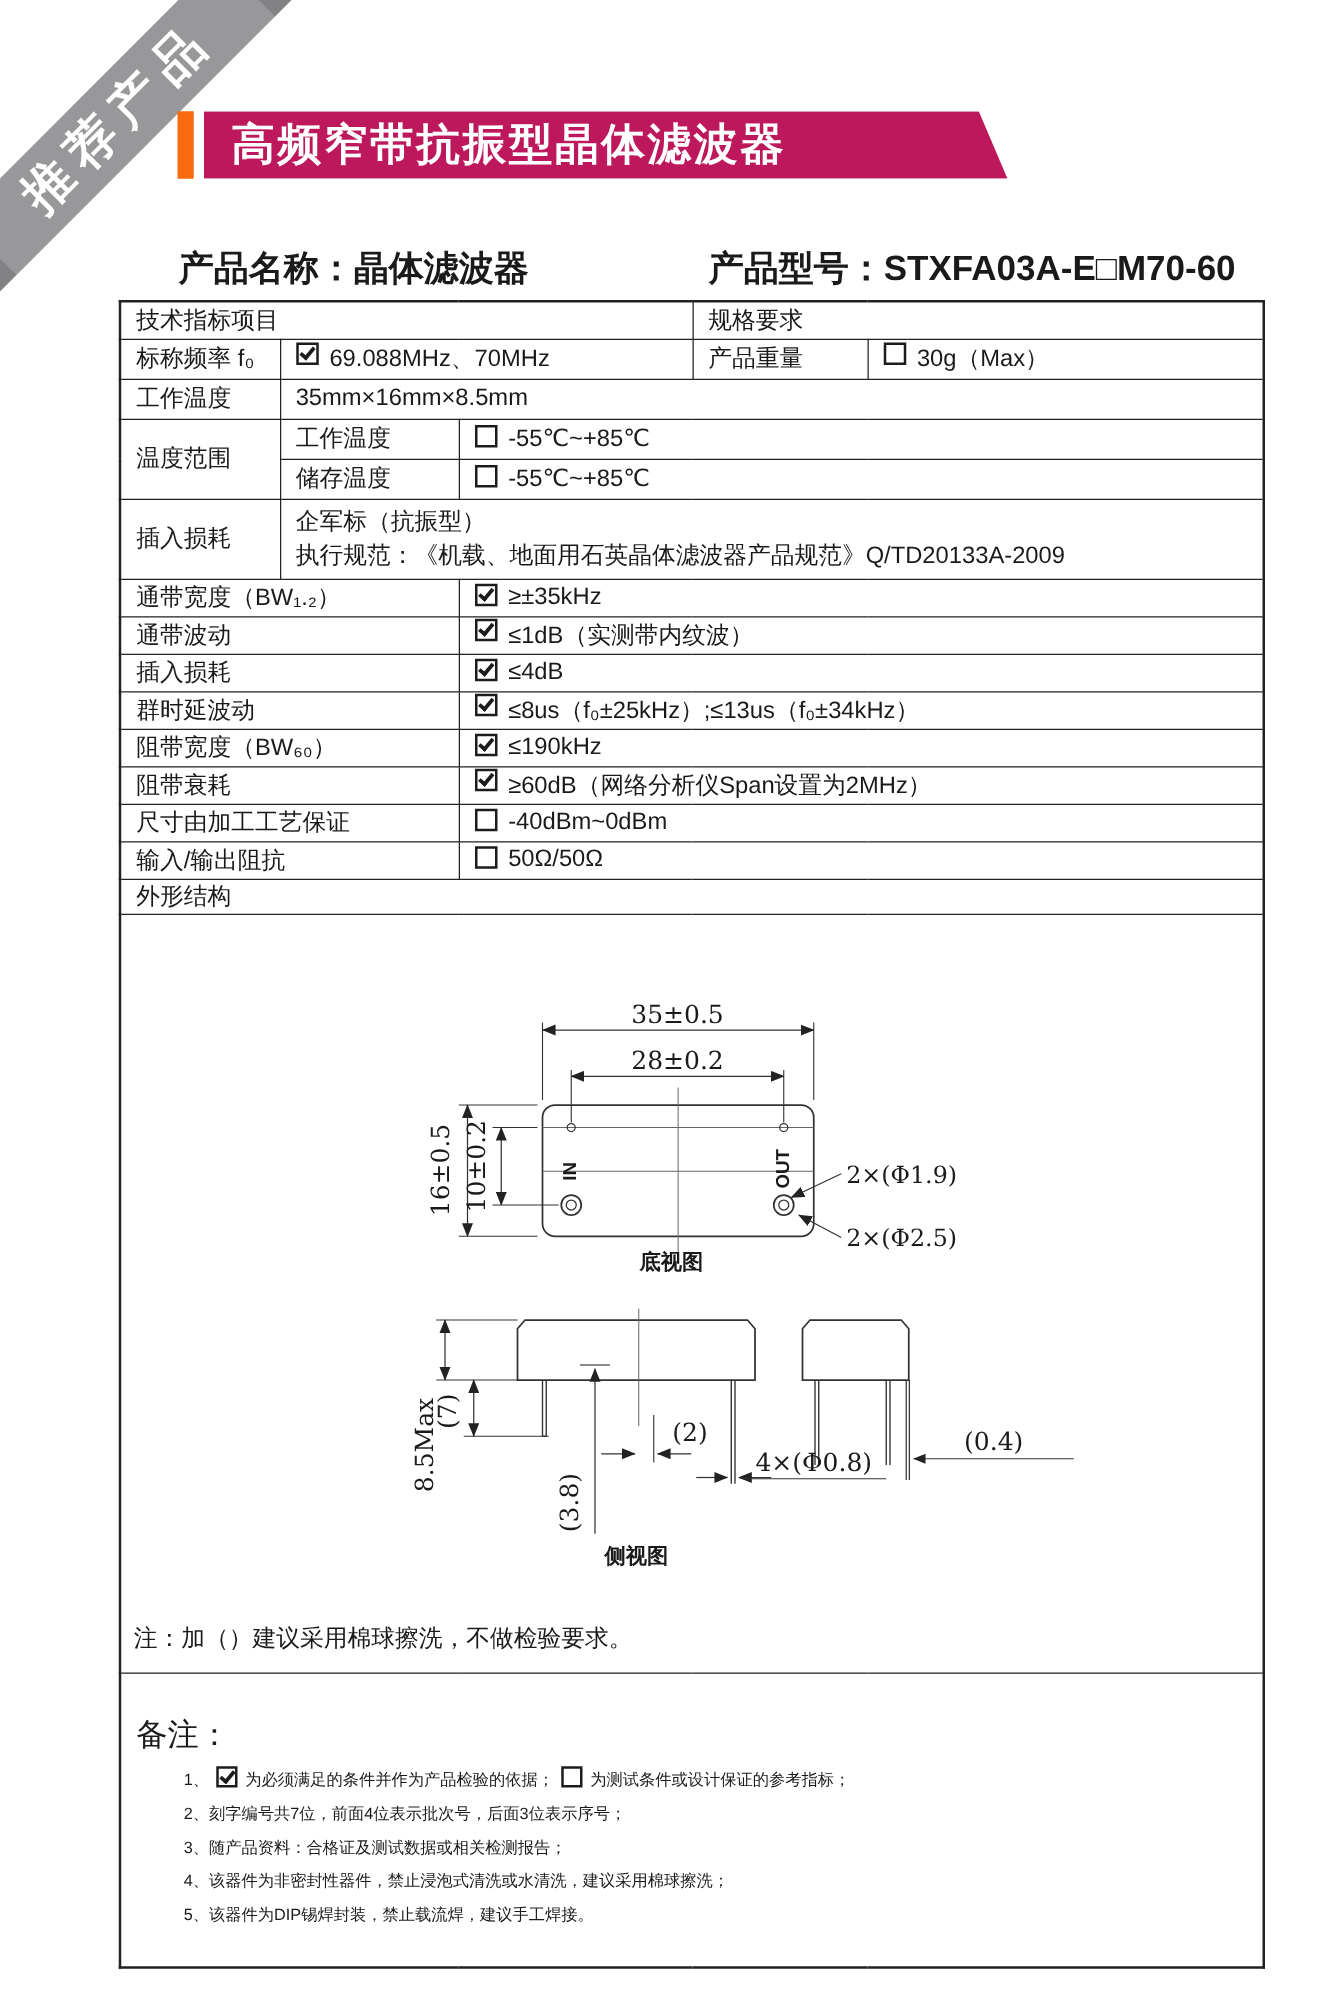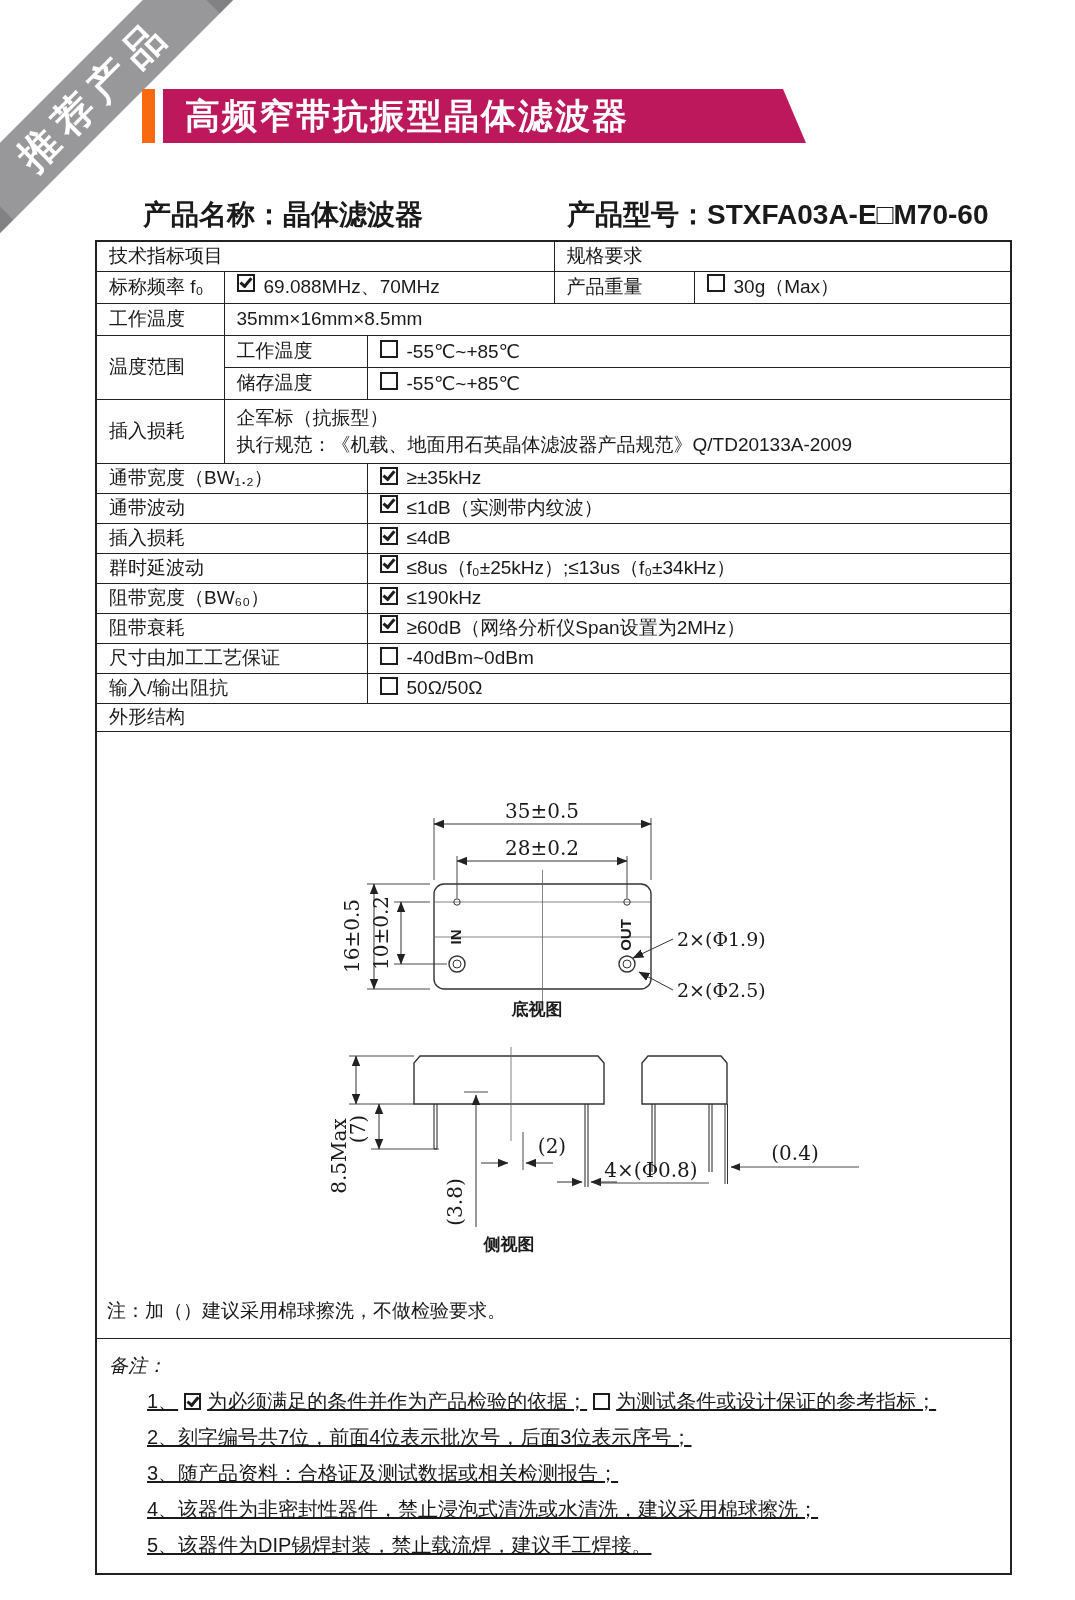--- a/index.html
+++ b/index.html
@@ -42,22 +42,22 @@
   td.draw{position:relative;padding:0;}
   td.draw svg{display:block;}
   .dim{font:20px "DejaVu Serif",serif;fill:#1a1a1a;}
   .dims{font:19px "DejaVu Serif",serif;fill:#1a1a1a;}
   .dlabel{font:bold 17px "Liberation Sans","DejaVu Sans",sans-serif;fill:#1a1a1a;}
   .pinlabel{font:bold 15px "Liberation Sans","DejaVu Sans",sans-serif;fill:#1a1a1a;}
   .note{position:absolute;left:10px;top:566px;font-size:19px;}
 
   
   td.remarks{padding:8px 12px;vertical-align:top;border-top:2px solid #222;}
-  .rem-title{font-size:19px;font-style:italic;}
-  .rem-item{font-size:20px;margin-top:9px;padding-left:38px;white-space:nowrap;text-decoration:underline;}
+  .rem-title{font-size:25px;}
+  .rem-item{font-size:13px;margin-top:9px;padding-left:38px;white-space:nowrap;}
   .rem-item .cb{width:13px;height:13px;margin:0 6px;}
 </style>
 </head>
 <body>
 
 <div id="page">
 
   <div class="ribbon">
     <span>推荐产品</span>
   </div>

